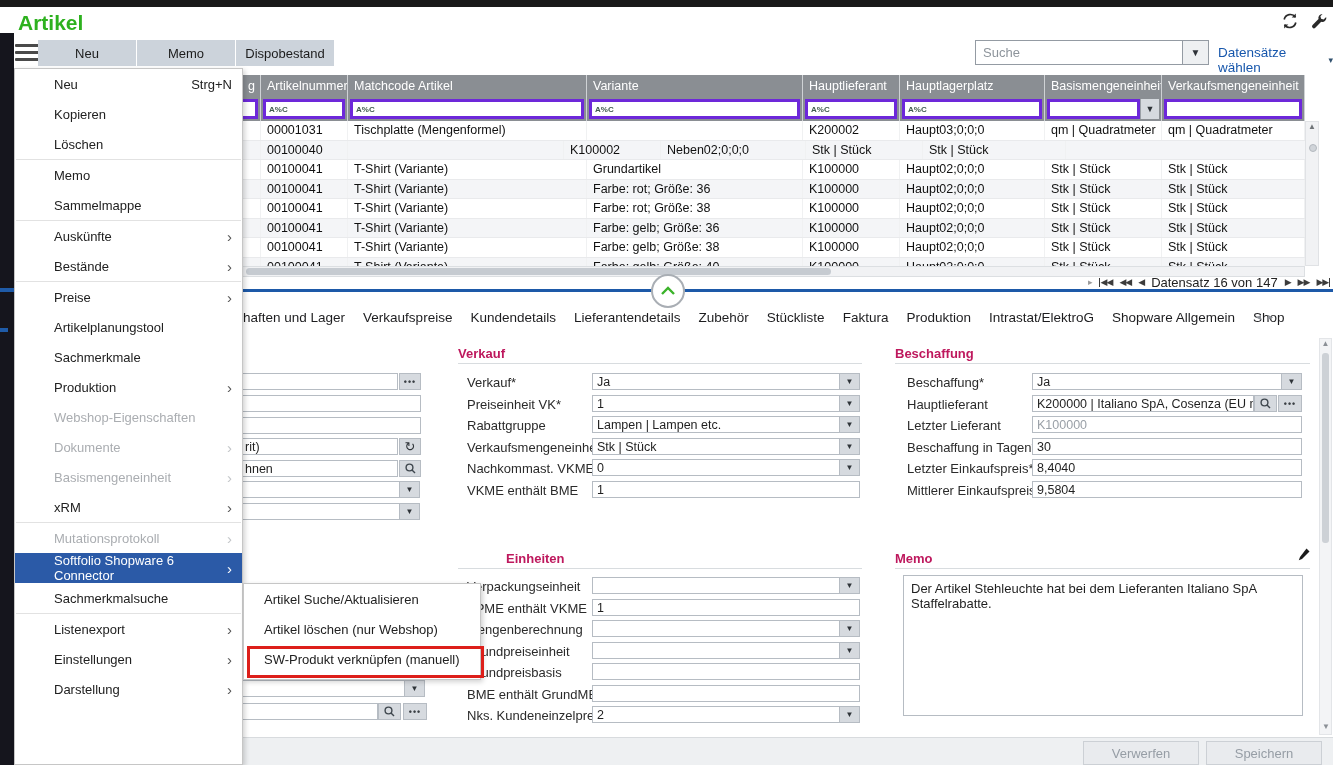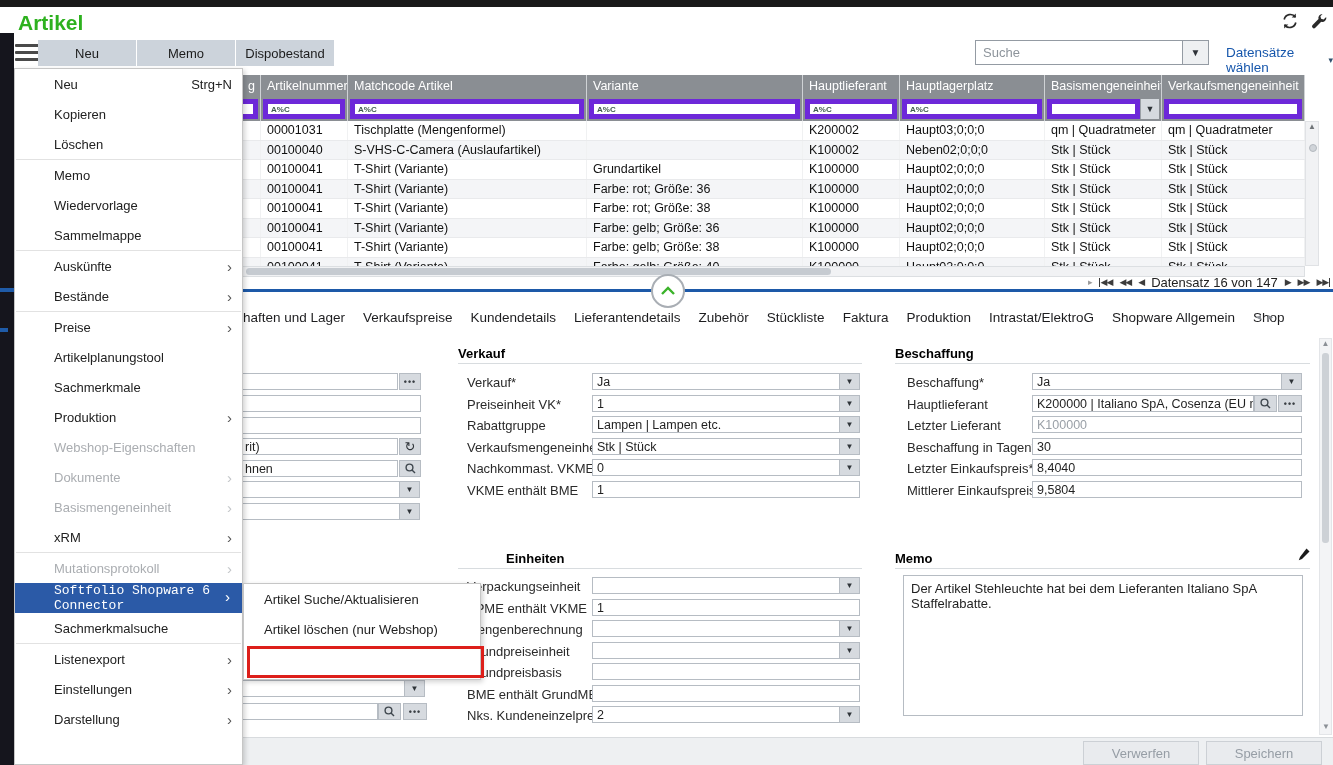--- a/index.html
+++ b/index.html
@@ -16,35 +16,35 @@
   .hamburger { left:15px; top:44px; width:24px; height:18px; cursor:pointer; }
   .hamburger span { display:block; height:3px; background:#4a4a4a; margin-bottom:4px; border-radius:1px;}
   .tb-btn { top:40px; height:26px; background:#ccd3db; color:#1c1c1c; font-size:13px;
             display:flex; align-items:center; justify-content:center; cursor:pointer; }
   .search-box { left:975px; top:40px; width:218px; height:25px; border:1px solid #949ba3;
                 font-size:13px; padding:0 7px; color:#1d4ed8; font-family:"Liberation Sans",sans-serif;}
   .search-box::placeholder { color:#8d949b; }
   .search-caret { left:1182px; top:40px; width:27px; height:25px; border:1px solid #949ba3;
                   background:#eef0f2; color:#2e3338; font-size:10px; display:flex;
                   align-items:center; justify-content:center; cursor:pointer;}
-  .records-link { left:1218px; top:45px; color:#1757ac; font-size:13.5px; cursor:pointer; display:flex; gap:8px; align-items:center;margin-left:8px;}
+  .records-link { left:1218px; top:45px; color:#1757ac; font-size:13.5px; cursor:pointer; display:flex; gap:8px; align-items:center;}
   .records-link .crt { color:#30506e; font-size:9px; }
 
   .left-rail { left:0; top:33px; width:14px; height:732px; background:#15151d; }
   .rail-dash { background:#1f5ba8; }
 
   
   .grid { left:230px; top:75px; width:1075px; }
   .g-row { display:flex; }
   .g-head { height:22px; background:#8a8e93; }
   .g-head .cell { color:#fff; font-size:12.5px; display:flex; align-items:center;
                   padding-left:6px; border-right:1px solid #cfd2d5; cursor:pointer; overflow:hidden; white-space:nowrap;}
   .g-filter { height:24px; background:#8a8e93; }
   .g-filter .fcell { border-right:1px solid #cfd2d5; padding:2px; display:flex; }
-  .fin { background:#fff; border:5px solid #6d28d9; flex:1; display:flex; align-items:center;
+  .fin { background:#fff; border:3px solid #6d28d9; flex:1; display:flex; align-items:center;
          font-size:12px; overflow:hidden; cursor:text;}
   .fglyph { font-size:8px; color:#3f5a4d; font-weight:bold; padding:0 3px; letter-spacing:0; }
   .fbtn { width:19px; background:#d6dadf; border-left:1px solid #9aa0a6; color:#2e3338; font-size:9px;
           display:flex; align-items:center; justify-content:center; cursor:pointer;}
   .g-body { height:145px; overflow:hidden; background:#fff; }
   .d-row { display:flex; height:19.5px; border-bottom:1px solid #e9eaec; cursor:pointer;}
   .d-row.alt { background:#f4f5f7; }
   .d-row .cell { font-size:12.5px; color:#111; display:flex; align-items:center; padding-left:6px;
                  overflow:hidden; white-space:nowrap; border-right:1px solid #f0f1f2;}
   .c0{width:31px;} .c1{width:87px;text-align:center;} .c2{width:239px;} .c3{width:216px;}
@@ -66,21 +66,21 @@
   .collapse-btn { left:651px; top:274px; width:34px; height:34px; border-radius:50%;
                   background:#fff; border:2px solid #a9aeb4; display:flex; align-items:center;
                   justify-content:center; cursor:pointer; z-index:12;}
 
   .tabs { left:243px; top:300px; height:34px; display:flex; gap:18px; align-items:center; }
   .tab { font-size:13.5px; color:#1d1d1f; white-space:nowrap; cursor:pointer; }
   .tab-arrows { left:1256px; top:311px; display:flex; gap:7px; font-size:10px; color:#8d9197;}
   .tab-arrows span{cursor:pointer;}
 
   
-  .sec-title { font-size:13px; font-weight:bold; color:#000000; }
+  .sec-title { font-size:13px; font-weight:bold; color:#be185d; }
   .sec-rule { height:1px; background:#d8dcdf; }
   .flabel { font-size:13px; color:#2b2b2b; white-space:nowrap; }
   .fval { border:1px solid #b6bcc3; background:#fff; height:17px; font-size:12.5px;
           display:flex; align-items:center; padding:0 4px; overflow:hidden; white-space:nowrap; cursor:text;}
   .fval.muted { color:#9aa0a7; }
   .combo-btn { width:20px; height:17px; background:#d6dadf; border:1px solid #b6bcc3; border-left:none;
                color:#2e3338; font-size:8px; display:flex; align-items:center; justify-content:center; cursor:pointer;}
   .sq-btn { height:17px; background:#d6dadf; border:1px solid #b6bcc3; color:#30353a;
             display:flex; align-items:center; justify-content:center; cursor:pointer; }
   .dots { font-size:9px; letter-spacing:1px; font-weight:bold; color:#3a3f44; }
@@ -93,21 +93,21 @@
   .foot-btn { top:741px; width:116px; height:24px; background:#e9ebee; border:1px solid #ccd0d5;
               color:#969da5; font-size:13px; display:flex; align-items:center; justify-content:center; cursor:pointer;}
 
   
   .menu { left:14px; top:68px; width:229px; height:697px; background:#fff; border:1px solid #c6c6c6;
           z-index:50; box-shadow:2px 2px 5px rgba(0,0,0,.18); }
   .mi { height:30px; display:flex; align-items:center; padding-left:39px; padding-right:10px;
         font-size:13px; color:#212121; cursor:pointer; position:relative;}
   .mi .arrow { position:absolute; right:10px; font-size:15px; color:#555; }
   .mi.dis { color:#aaadb1; } .mi.dis .arrow{ color:#c3c6c9; }
-  .mi.sel { background:#2b5aa7; color:#fff;font-family:Liberation Mono, monospace; } .mi.sel .arrow{ color:#fff; }
+  .mi.sel { background:#2b5aa7; color:#fff; } .mi.sel .arrow{ color:#fff; }
   .mi .short { margin-left:auto; color:#212121; }
   .msep { height:0; border-top:1px solid #e2e2e2; margin:0 1px; }
 
   .submenu { left:243px; top:583px; width:238px; height:97px; background:#fff; border:1px solid #c6c6c6;
              z-index:60; box-shadow:2px 2px 5px rgba(0,0,0,.18);}
   .smi { height:30px; display:flex; align-items:center; padding-left:20px; font-size:13px; color:#212121; cursor:pointer;}
   .red-box { left:247px; top:646px; width:237px; height:32px; border:3px solid #dd1f1a; z-index:70; }
 </style>
 </head>
 <body>
@@ -201,21 +201,20 @@
         <div class="cell c2">Tischplatte (Mengenformel)</div>
         <div class="cell c3"></div>
         <div class="cell c4">K200002</div>
         <div class="cell c5">Haupt03;0;0;0</div>
         <div class="cell c6">qm  |  Quadratmeter</div>
         <div class="cell c7">qm  |  Quadratmeter</div>
       </div>
     <div class="d-row alt">
         <div class="cell c0"></div>
         <div class="cell c1">00100040</div>
-        <div class="cell c2">S-VHS-C-Camera (Auslaufartikel)</div>
         <div class="cell c3"></div>
         <div class="cell c4">K100002</div>
         <div class="cell c5">Neben02;0;0;0</div>
         <div class="cell c6">Stk  |  Stück</div>
         <div class="cell c7">Stk  |  Stück</div>
       </div>
     <div class="d-row">
         <div class="cell c0"></div>
         <div class="cell c1">00100041</div>
         <div class="cell c2">T-Shirt (Variante)</div>
@@ -451,23 +450,20 @@
       <span>Kopieren</span>
     </div>
   <div class="mi">
       <span>Löschen</span>
     </div>
   <div class="msep"></div>
   <div class="mi">
       <span>Memo</span>
     </div>
   <div class="mi">
-      <span>Wiedervorlage</span>
-    </div>
-  <div class="mi">
       <span>Sammelmappe</span>
     </div>
   <div class="msep"></div>
   <div class="mi">
       <span>Auskünfte</span>
       <span class="arrow">›</span>
     </div>
   <div class="mi">
       <span>Bestände</span>
       <span class="arrow">›</span>
@@ -525,14 +521,15 @@
     </div>
   <div class="mi">
       <span>Darstellung</span>
       <span class="arrow">›</span>
     </div>
 </div>
 
 <div class="abs submenu">
   <div class="smi">Artikel Suche/Aktualisieren</div>
   <div class="smi">Artikel löschen (nur Webshop)</div>
+  <div class="smi">SW-Produkt verknüpfen (manuell)</div>
 </div>
 <div class="abs red-box"></div>
 
 </body></html>

